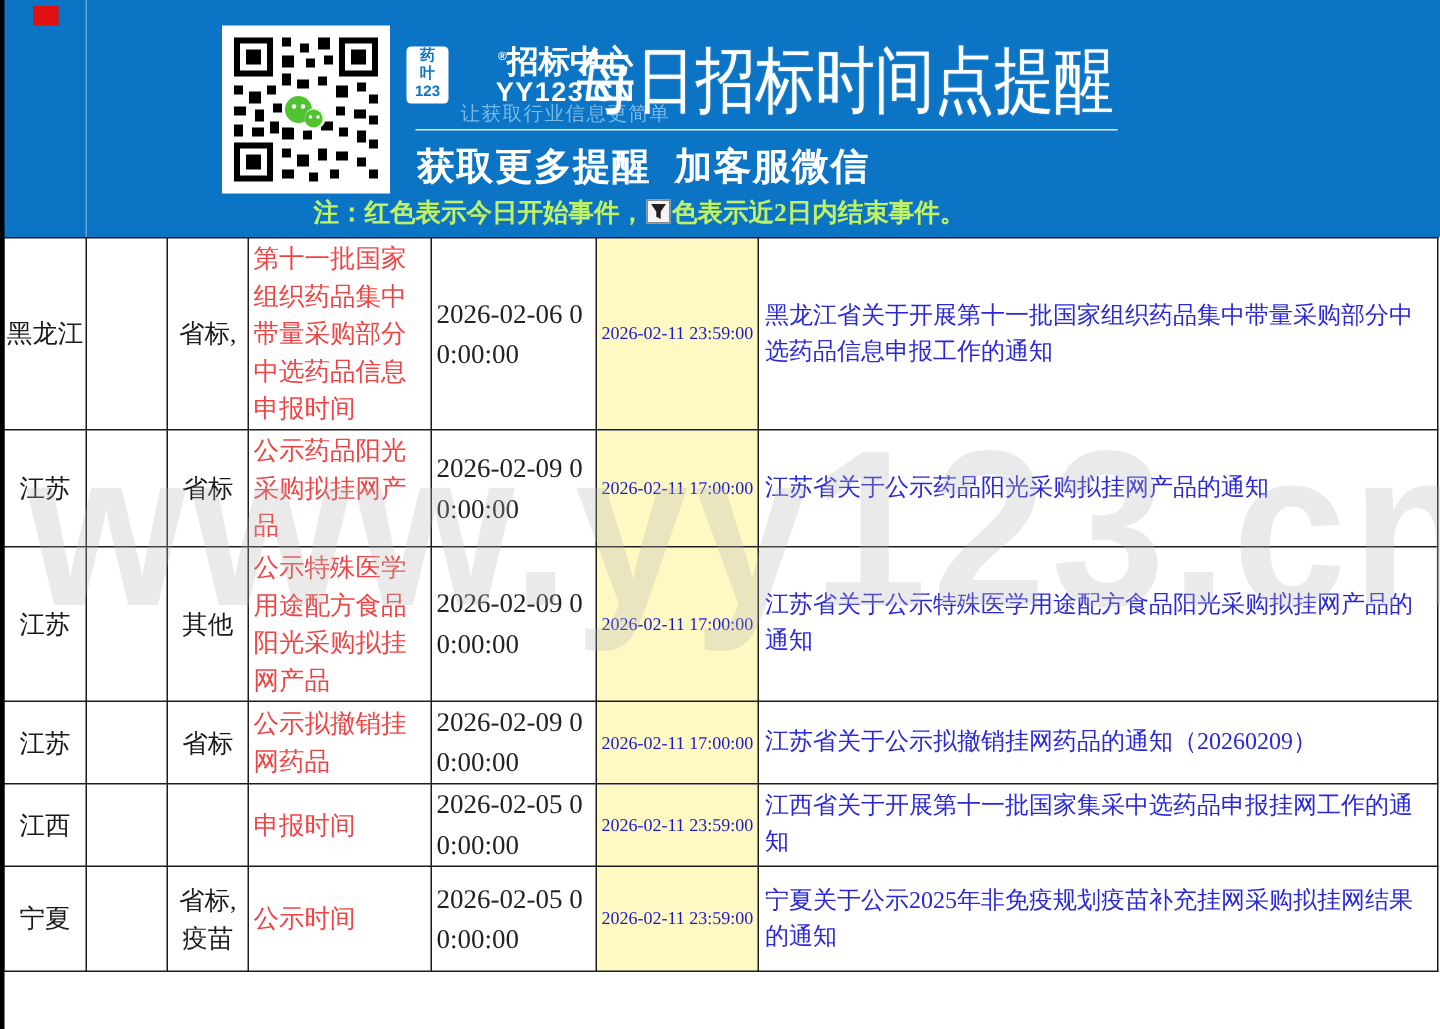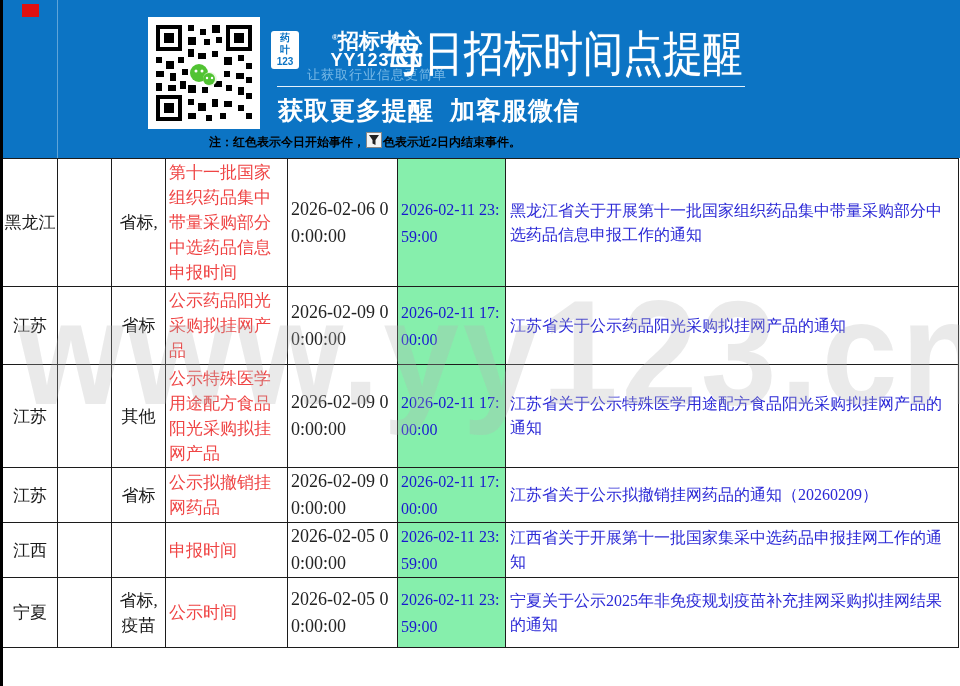--- a/index.html
+++ b/index.html
@@ -71,21 +71,21 @@
     background: rgba(240,248,255,0.95);
   }
   .subtitle {
     position: absolute; left: 278px; top: 94px;
     font-family: "Liberation Sans", sans-serif;
     font-size: 25px; font-weight: bold; color: #ffffff;
     white-space: pre; letter-spacing: 1px;
   }
   .note-line {
     position: absolute; left: 209px; top: 131px;
-    font-size: 12px; font-weight: bold; color: #000000;
+    font-size: 17px; font-weight: bold; color: #bef264;
     white-space: pre; line-height: 22px;
   }
   .filter-btn {
     display: inline-block; width: 16px; height: 16px;
     background: #f4f4f4; border: 1px solid #888;
     vertical-align: -2px; margin: 0 1px;
   }
   .filter-btn svg { display: block; width: 14px; height: 14px; }
   
   .watermark {
@@ -107,21 +107,21 @@
     border: 1px solid #1c1c1c;
     vertical-align: middle;
     overflow: hidden;
     word-break: break-all;
   }
   td.c-prov   { text-align: center; font-size: 17px; color: #1a1a1a; line-height: 25px; }
   td.c-blank  { }
   td.c-type   { text-align: center; font-size: 17px; color: #1a1a1a; line-height: 25px; }
   td.c-event  { text-align: left; font-size: 17px; color: #ef4444; line-height: 25px; padding: 1px 0 1px 3px; }
   td.c-start  { text-align: left; font-size: 18px; color: #222222; line-height: 27px; padding-left: 3px; }
-  td.c-end    { text-align: left; font-size: 16px; color: #1a18cf; line-height: 27px; padding-left: 3px; background: #86efac; }
+  td.c-end    { text-align: left; font-size: 12px; color: #1a18cf; line-height: 27px; padding-left: 3px; background: #fef9c3; }
   td.c-notice { text-align: left; font-size: 16px; line-height: 24px; padding: 2px 4px; }
   td.c-notice span { color: #2b29d6; cursor: pointer; }
 </style>
 </head>
 <body>
 
 <div id="screen">
 
   <div class="banner">
     <div class="hdr-colline"></div>

